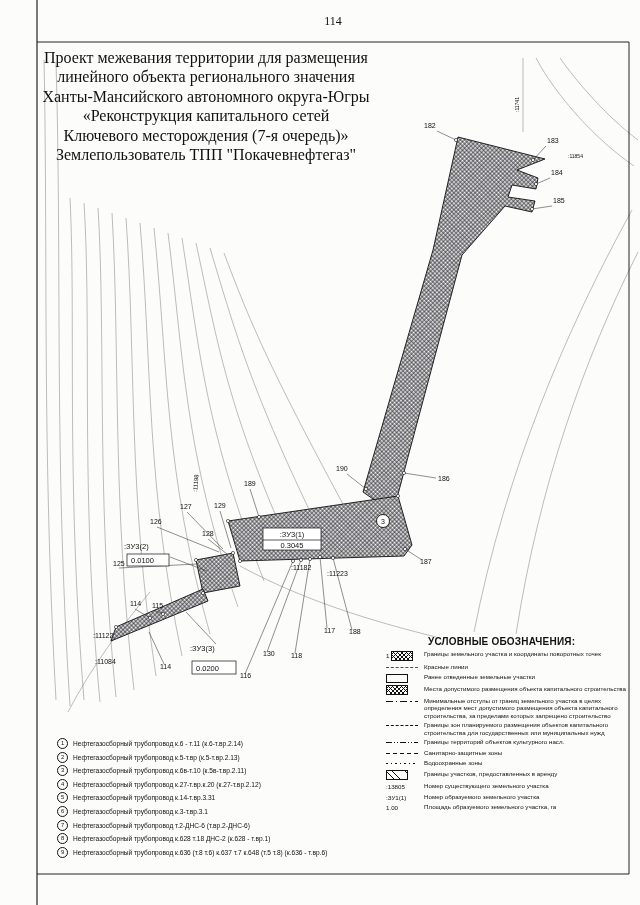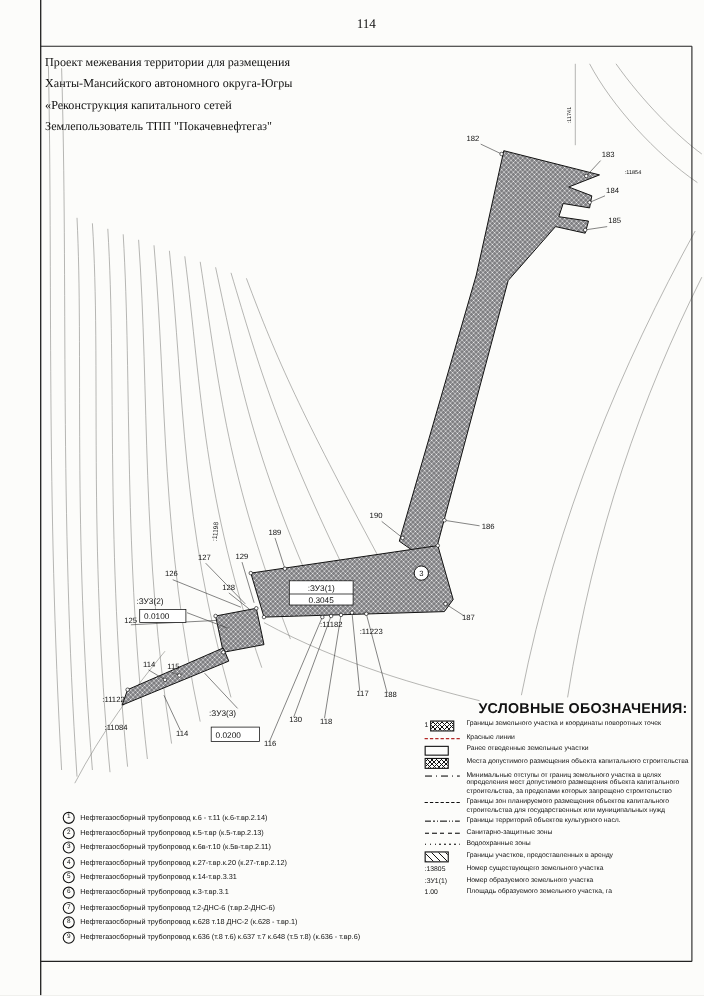--- a/index.html
+++ b/index.html
@@ -1,26 +1,26 @@
 <!DOCTYPE html>
 <html><head>
 <meta charset="utf-8">
 <style>
   html,body{margin:0;padding:0;background:#e8e8e4;}
   .page{position:relative;width:640px;height:905px;background:#fcfcfa;overflow:hidden;
         font-family:"Liberation Sans",sans-serif;color:#111;}
   .page-number{position:absolute;top:14px;left:300px;width:66px;text-align:center;
         font-family:"Liberation Serif",serif;font-size:12px;}
   .title-block{position:absolute;left:41px;top:48px;width:330px;
-        font-family:"Liberation Serif",serif;font-size:11px;line-height:19.4px;}
+        font-family:"Liberation Serif",serif;font-size:16px;line-height:19.4px;text-align:center;}
   #map-svg{position:absolute;left:0;top:0;}
   #map-svg text{font-family:"Liberation Sans",sans-serif;}
   
   .legend{position:absolute;left:386px;top:636px;width:246px;}
-  .legend-title{font-size:13px;font-weight:bold;margin:0 0 3px 42px;letter-spacing:.2px;text-align:center;}
+  .legend-title{font-size:10px;font-weight:bold;margin:0 0 3px 42px;letter-spacing:.2px;}
   .lrow{display:flex;align-items:flex-start;margin-bottom:2px;}
   .sym{flex:0 0 38px;display:flex;align-items:center;gap:2px;min-height:8px;margin-top:.5px;}
   .symlab{font-size:6.2px;line-height:7px;}
   .ltxt{font-size:6.2px;line-height:7.4px;flex:1;}
   .shape{display:inline-block;}
   .shp-hatchbox{width:20px;height:8px;border:1px solid #111;
       background:repeating-linear-gradient(45deg,#111 0 .7px,transparent .7px 3px),
                  repeating-linear-gradient(-45deg,#111 0 .7px,transparent .7px 3px);}
   .shp-redline{width:32px;height:0;border-top:1.2px dashed #b22626;}
   .shp-prevbox{width:20px;height:7px;border:1px solid #111;}
@@ -189,22 +189,24 @@
         <text x="292" y="537" font-size="7.5" text-anchor="middle">:ЗУ3(1)</text>
         <text x="292" y="548" font-size="7.5" text-anchor="middle">0.3045</text>
         <text x="383" y="523.5" font-size="7" text-anchor="middle">3</text>
       </g>
   </svg>
 
   <div class="page-number">114</div>
 
   <div class="title-block">
     <div>Проект межевания территории для размещения</div>
+    <div>линейного объекта регионального значения</div>
     <div>Ханты-Мансийского автономного округа-Югры</div>
     <div>«Реконструкция капитального сетей</div>
+    <div>Ключевого месторождения (7-я очередь)»</div>
     <div>Землепользователь ТПП "Покачевнефтегаз"</div>
   </div>
 
   <div class="legend">
     <div class="legend-title">УСЛОВНЫЕ ОБОЗНАЧЕНИЯ:</div>
     <div id="legend-items">
         <div class="lrow">
           <span class="sym">
             <span class="symlab">1</span>
             <span class="shape shp-hatchbox"></span>

